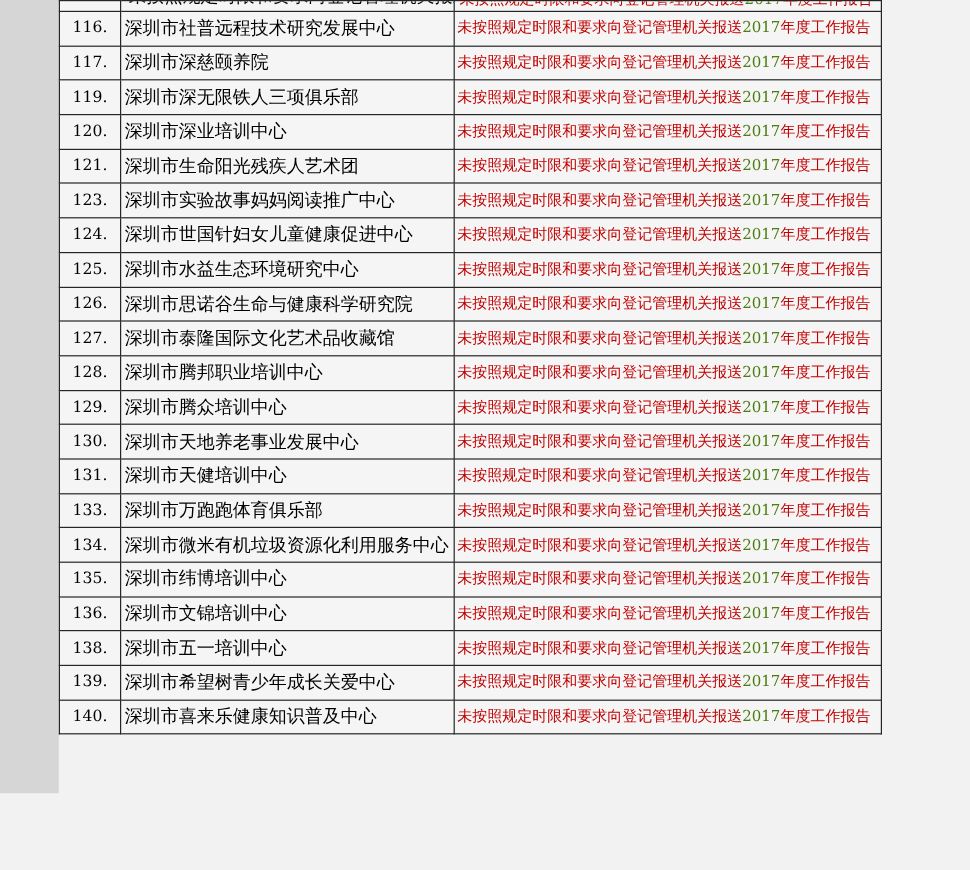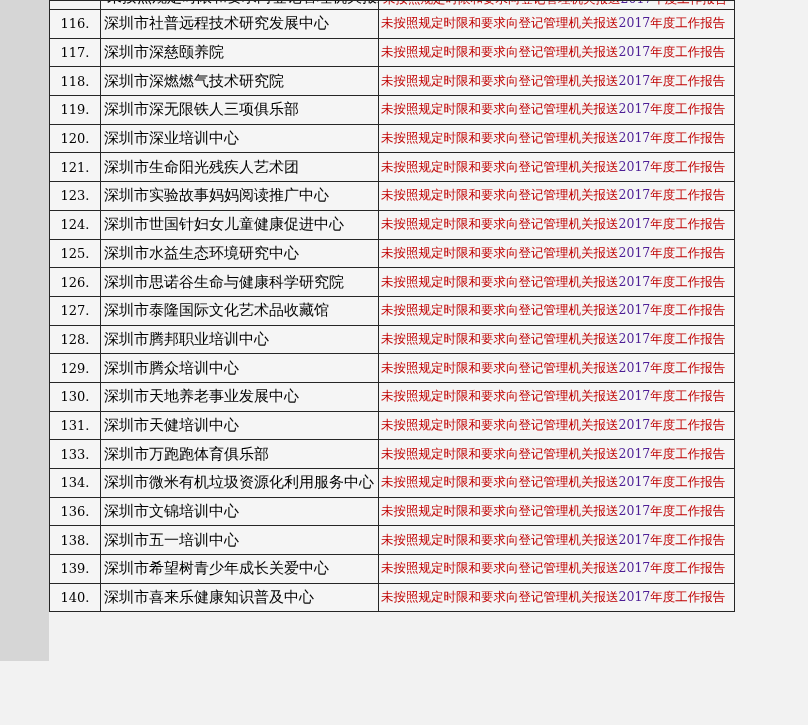--- a/index.html
+++ b/index.html
@@ -53,21 +53,21 @@
     font-size: 15px;
     color: #000000;
     padding-left: 3px;
     margin-top: 36px;
   }
   td.reason {
     font-size: 12.5px;
     color: #c00000;
     padding-left: 2px;
   }
-  td.reason .year, .rs .year { color: #4c1d95; }
+  td.reason .year, .rs .year { color: #4d7c0f; }
   
   tr.partial td { height: 8px; vertical-align: top; }
   .clip {
     position: relative;
     height: 8px;
     overflow: hidden;
   }
   .clip span.nm {
     position: absolute;
     left: 3px;
@@ -123,25 +123,20 @@
           <td class="name">深圳市社普远程技术研究发展中心</td>
           <td class="reason"><span>未按照规定时限和要求向登记管理机关报送</span><span class="year">2017</span><span>年度工作报告</span></td>
         </tr>
 
         <tr>
           <td class="num">117.</td>
           <td class="name">深圳市深慈颐养院</td>
           <td class="reason"><span>未按照规定时限和要求向登记管理机关报送</span><span class="year">2017</span><span>年度工作报告</span></td>
         </tr>
 
-        <tr>
-          <td class="num">118.</td>
-          <td class="name">深圳市深燃燃气技术研究院</td>
-          <td class="reason"><span>未按照规定时限和要求向登记管理机关报送</span><span class="year">2017</span><span>年度工作报告</span></td>
-        </tr>
 
         <tr>
           <td class="num">119.</td>
           <td class="name">深圳市深无限铁人三项俱乐部</td>
           <td class="reason"><span>未按照规定时限和要求向登记管理机关报送</span><span class="year">2017</span><span>年度工作报告</span></td>
         </tr>
 
         <tr>
           <td class="num">120.</td>
           <td class="name">深圳市深业培训中心</td>
@@ -215,20 +210,25 @@
           <td class="name">深圳市万跑跑体育俱乐部</td>
           <td class="reason"><span>未按照规定时限和要求向登记管理机关报送</span><span class="year">2017</span><span>年度工作报告</span></td>
         </tr>
 
         <tr>
           <td class="num">134.</td>
           <td class="name">深圳市微米有机垃圾资源化利用服务中心</td>
           <td class="reason"><span>未按照规定时限和要求向登记管理机关报送</span><span class="year">2017</span><span>年度工作报告</span></td>
         </tr>
 
+        <tr>
+          <td class="num">135.</td>
+          <td class="name">深圳市纬博培训中心</td>
+          <td class="reason"><span>未按照规定时限和要求向登记管理机关报送</span><span class="year">2017</span><span>年度工作报告</span></td>
+        </tr>
 
         <tr>
           <td class="num">136.</td>
           <td class="name">深圳市文锦培训中心</td>
           <td class="reason"><span>未按照规定时限和要求向登记管理机关报送</span><span class="year">2017</span><span>年度工作报告</span></td>
         </tr>
 
 
         <tr>
           <td class="num">138.</td>

